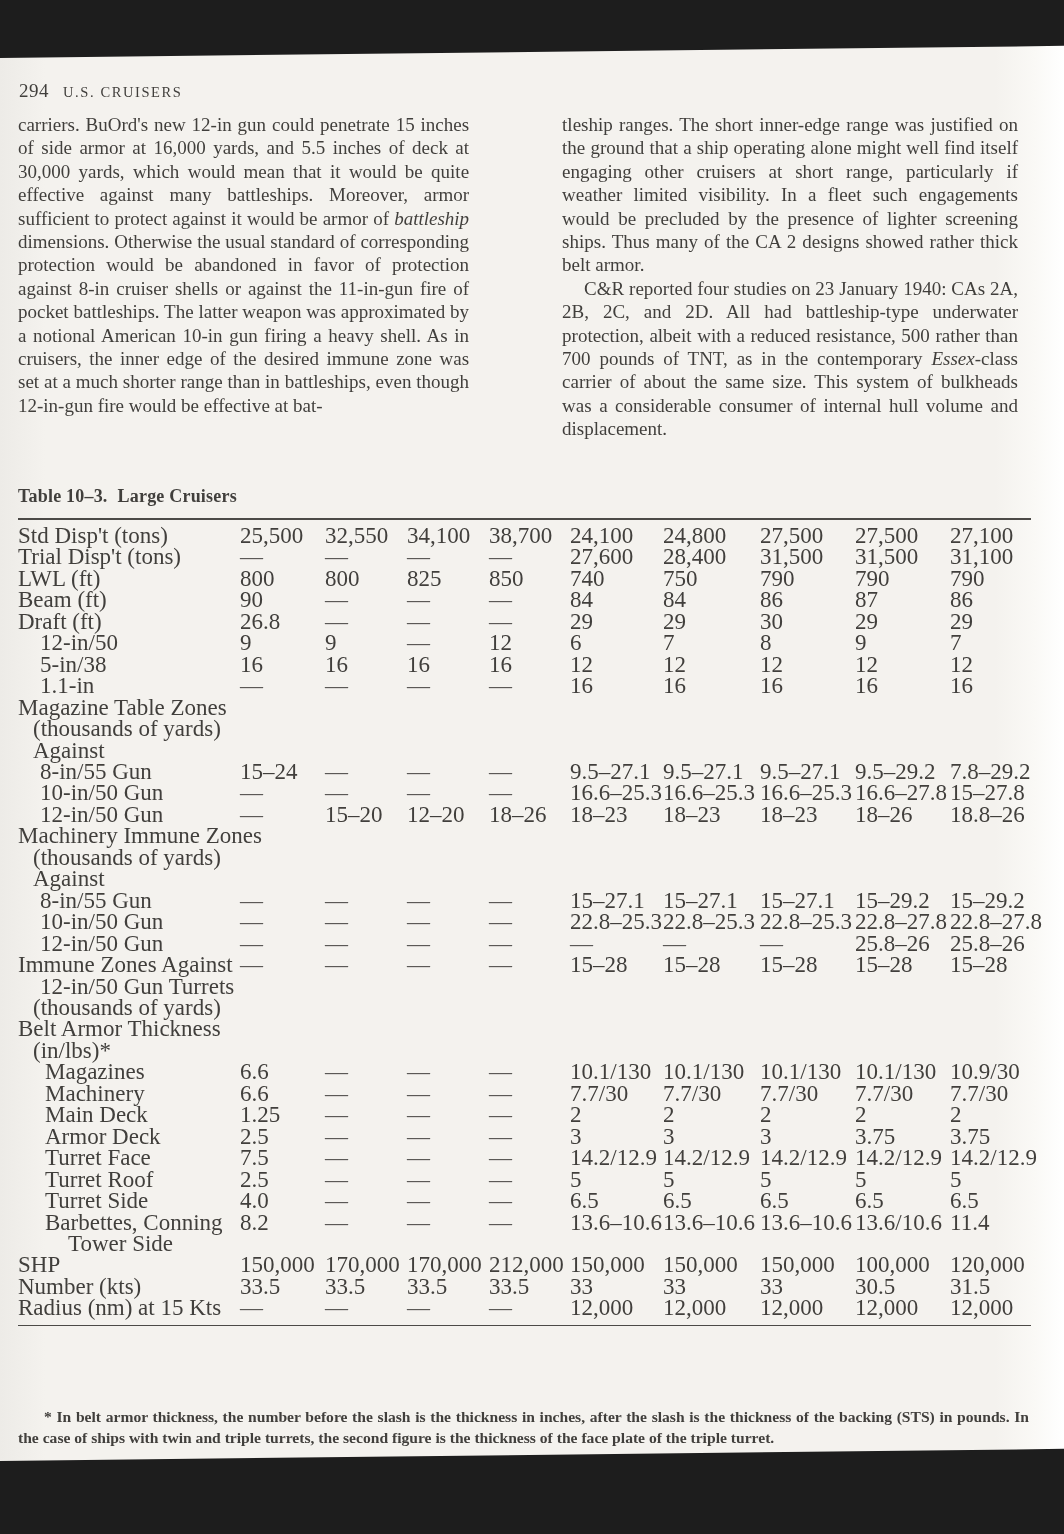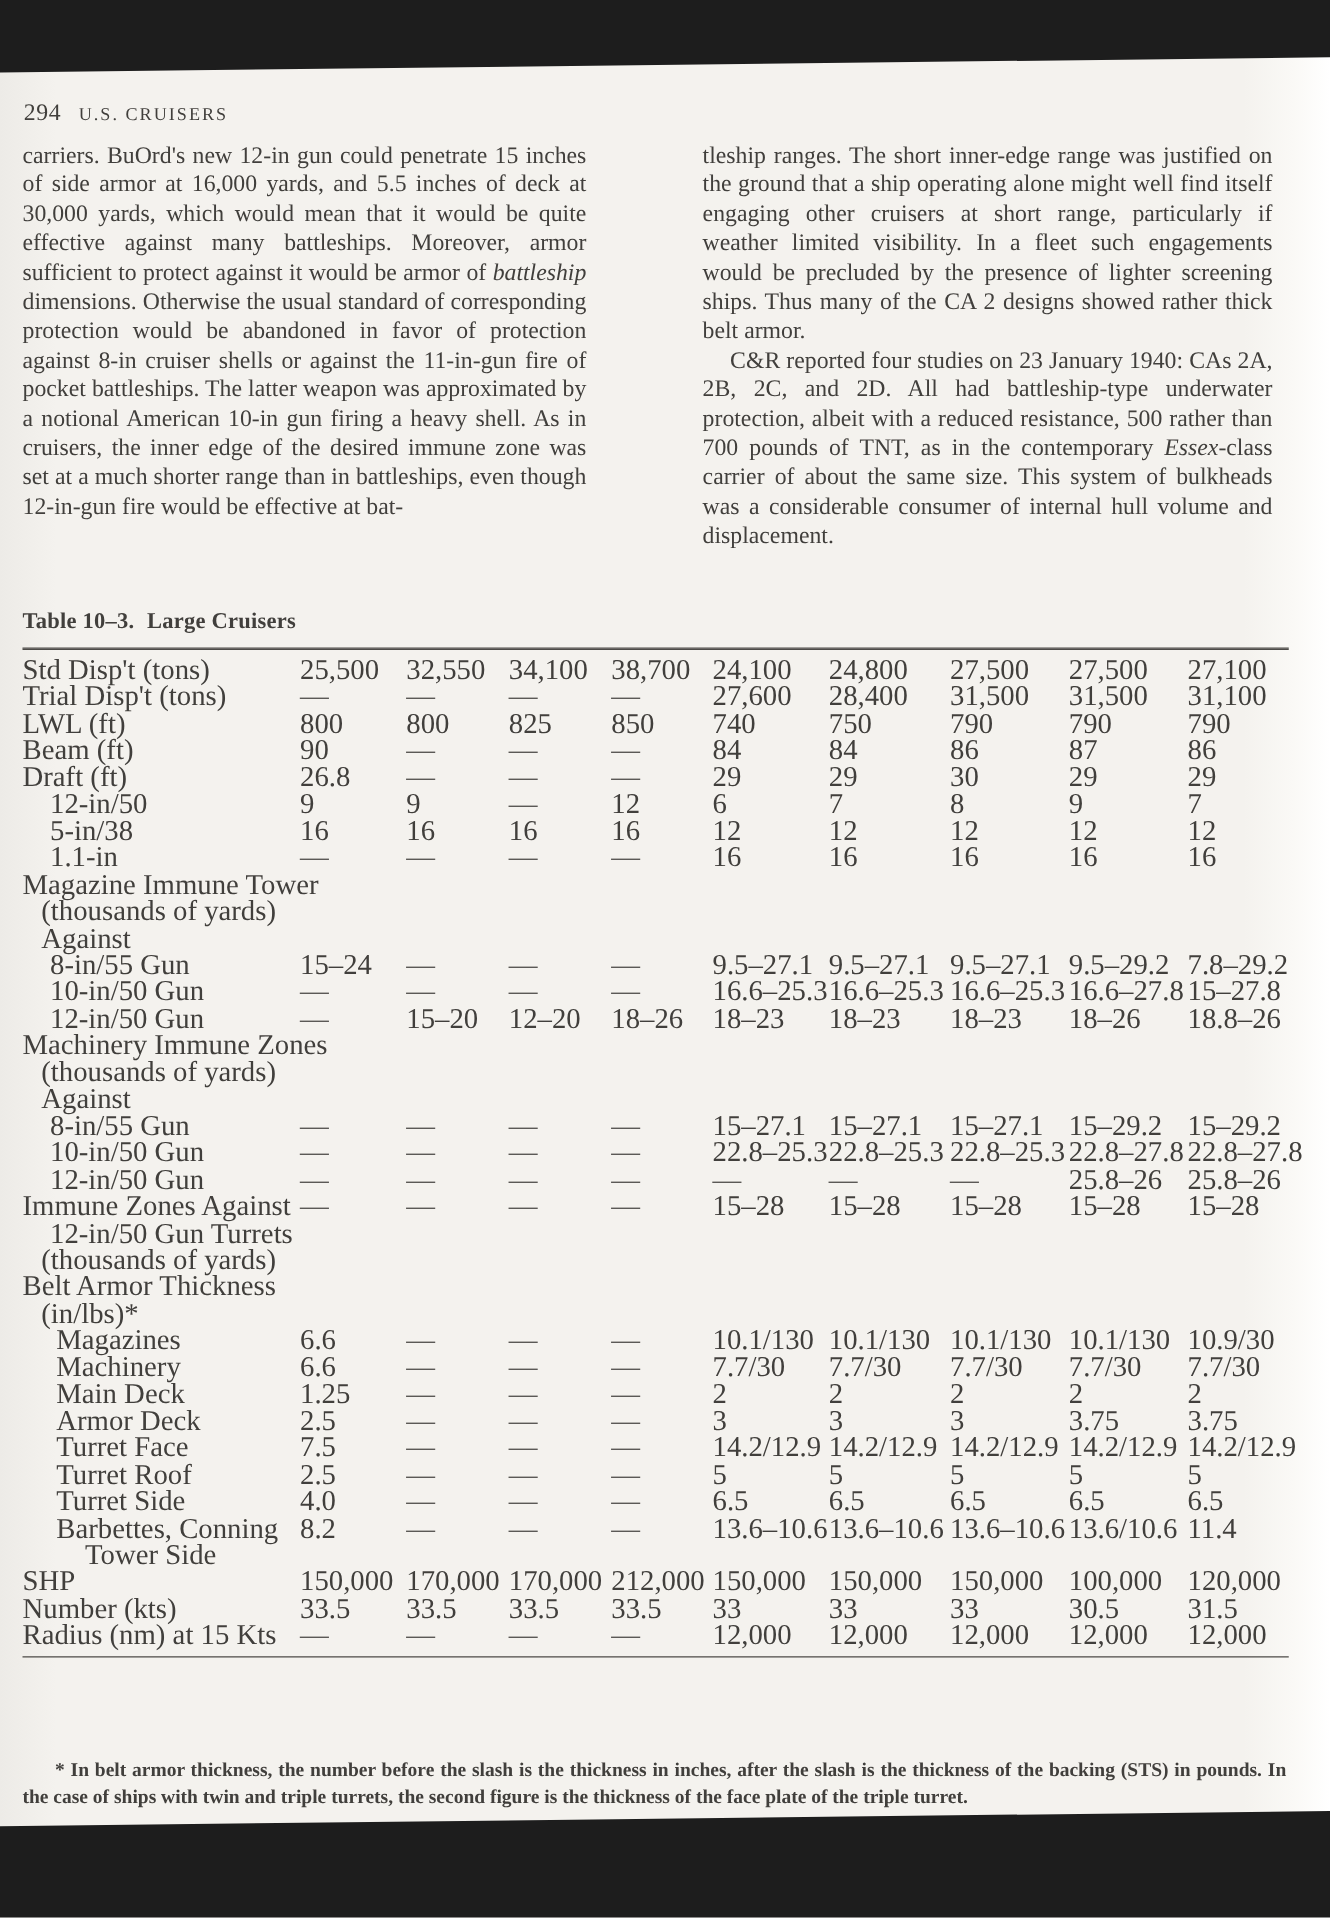--- a/index.html
+++ b/index.html
@@ -160,21 +160,21 @@
         <div class="tcell val dash">—</div>
         <div class="tcell val dash">—</div>
         <div class="tcell val dash">—</div>
         <div class="tcell val">16</div>
         <div class="tcell val">16</div>
         <div class="tcell val">16</div>
         <div class="tcell val">16</div>
         <div class="tcell val">16</div>
       </div>
       <div class="trow">
-        <div class="tcell stub ind0">Magazine Immune Tower</div>
+        <div class="tcell stub ind0">Magazine Table Zones</div>
       </div>
       <div class="trow">
         <div class="tcell stub ind1">(thousands of yards)</div>
       </div>
       <div class="trow">
         <div class="tcell stub ind1">Against</div>
       </div>
       <div class="trow">
         <div class="tcell stub ind2">8-in/55 Gun</div>
         <div class="tcell val">15–24</div>

